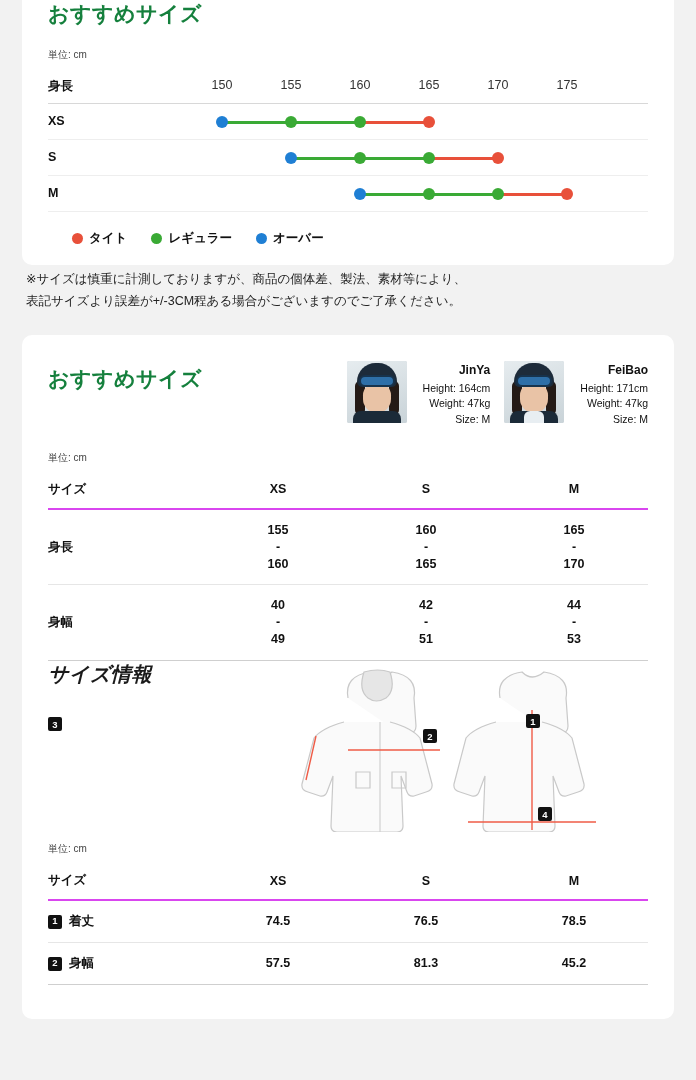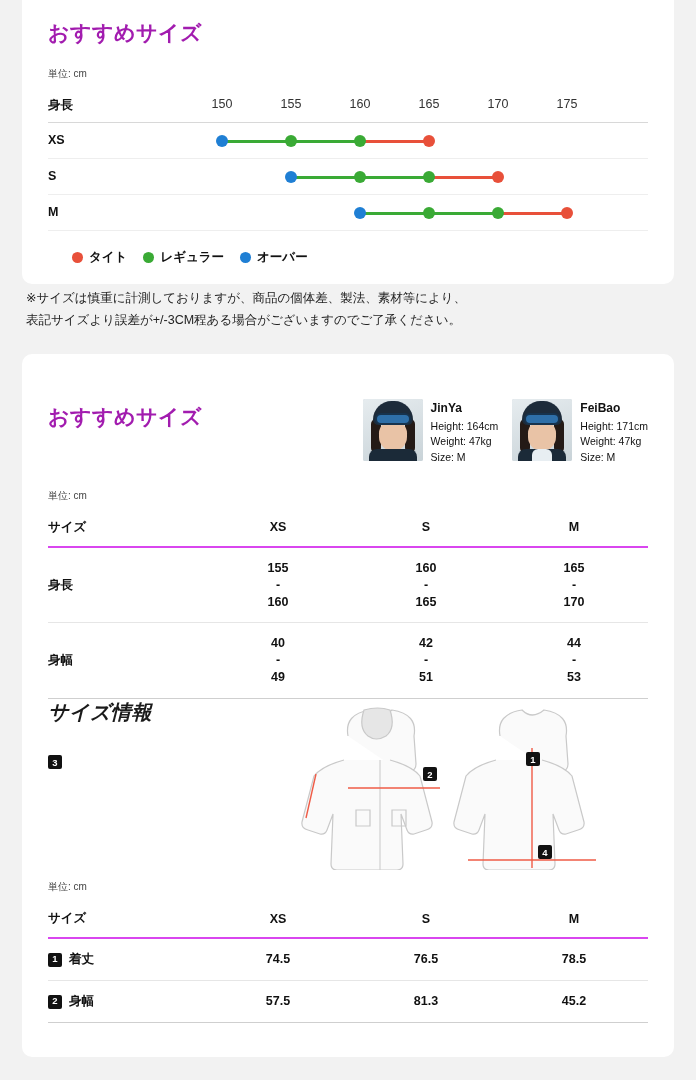--- a/index.html
+++ b/index.html
@@ -18,22 +18,21 @@
     padding: 0 26px;
     overflow: hidden;
   }
   .card.top { margin-top: -14px; padding-top: 14px; padding-bottom: 18px; }
   .card.second { margin-top: 22px; padding-top: 30px; padding-bottom: 34px; }
 
   .h2 {
     font-size: 21px;
     font-weight: bold;
     letter-spacing: .5px;
-    color: #a21caf;
-    margin-top: 19px;
+    color: #15803d;
   }
   .unit {
     font-size: 10px;
     color: #444;
     margin-top: 20px;
     margin-bottom: 8px;
   }
 
   
   .chart { position: relative; width: 100%; }
@@ -77,21 +76,21 @@
   }
   .dot {
     position: absolute;
     width: 12px; height: 12px;
     border-radius: 50%;
     top: 12px;
     transform: translateX(-50%);
   }
   .legend {
     display: flex;
-    gap: 16px;
+    gap: 24px;
     margin-top: 18px;
     padding-left: 24px;
     align-items: center;
   }
   .legend-item { display: flex; align-items: center; gap: 6px; }
   .legend-dot { width: 11px; height: 11px; border-radius: 50%; }
   .legend-text { font-size: 12.5px; font-weight: bold; color: #111; }
 
   
   .note {
@@ -103,21 +102,21 @@
   }
 
   
   .models {
     display: flex;
     gap: 14px;
     position: absolute;
     right: 0;
     top: -4px;
   }
-  .model { display: flex; gap: 8px; }
+  .model { display: flex; gap: 16px; text-align: right; }
   .model-photo {
     width: 60px; height: 62px;
     border-radius: 2px;
     position: relative;
     overflow: hidden;
     background: #cfd6da;
   }
   .ph-sky { position:absolute; inset:0; background: linear-gradient(160deg,#e6ecef 0%, #c9d3d8 100%); }
   .ph-hat {
     position:absolute; left:10px; top:2px; width:40px; height:24px;

